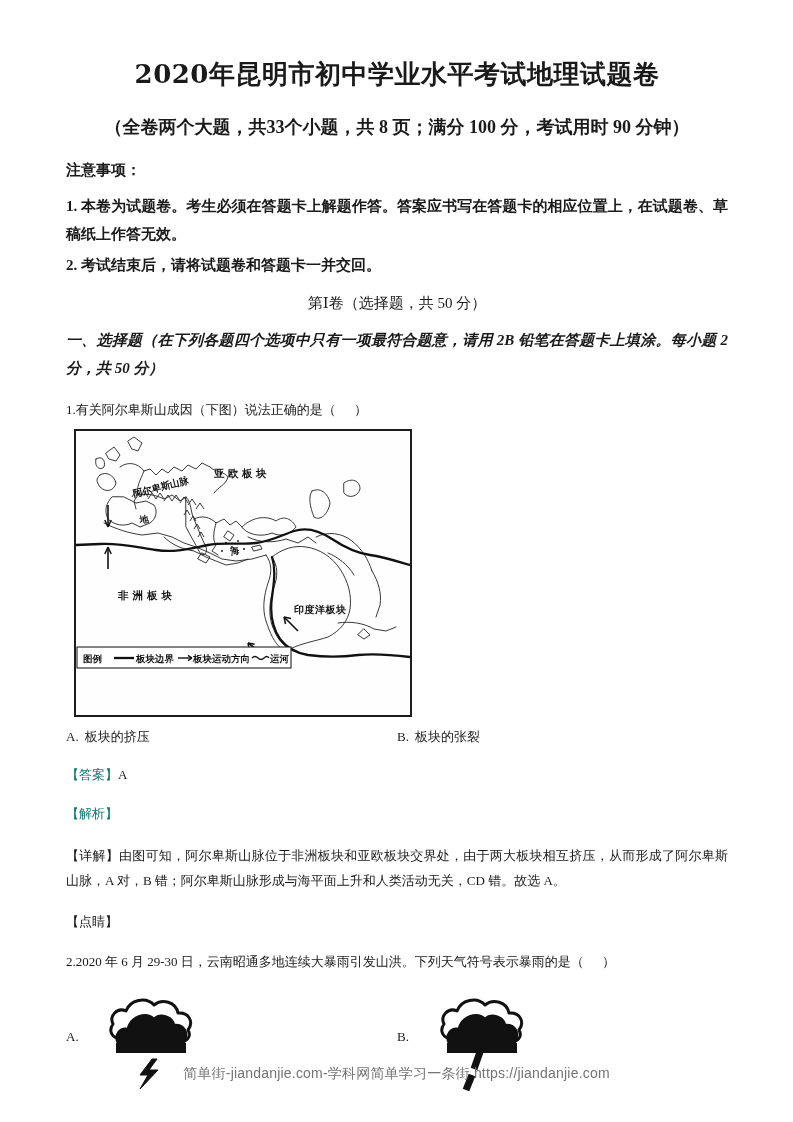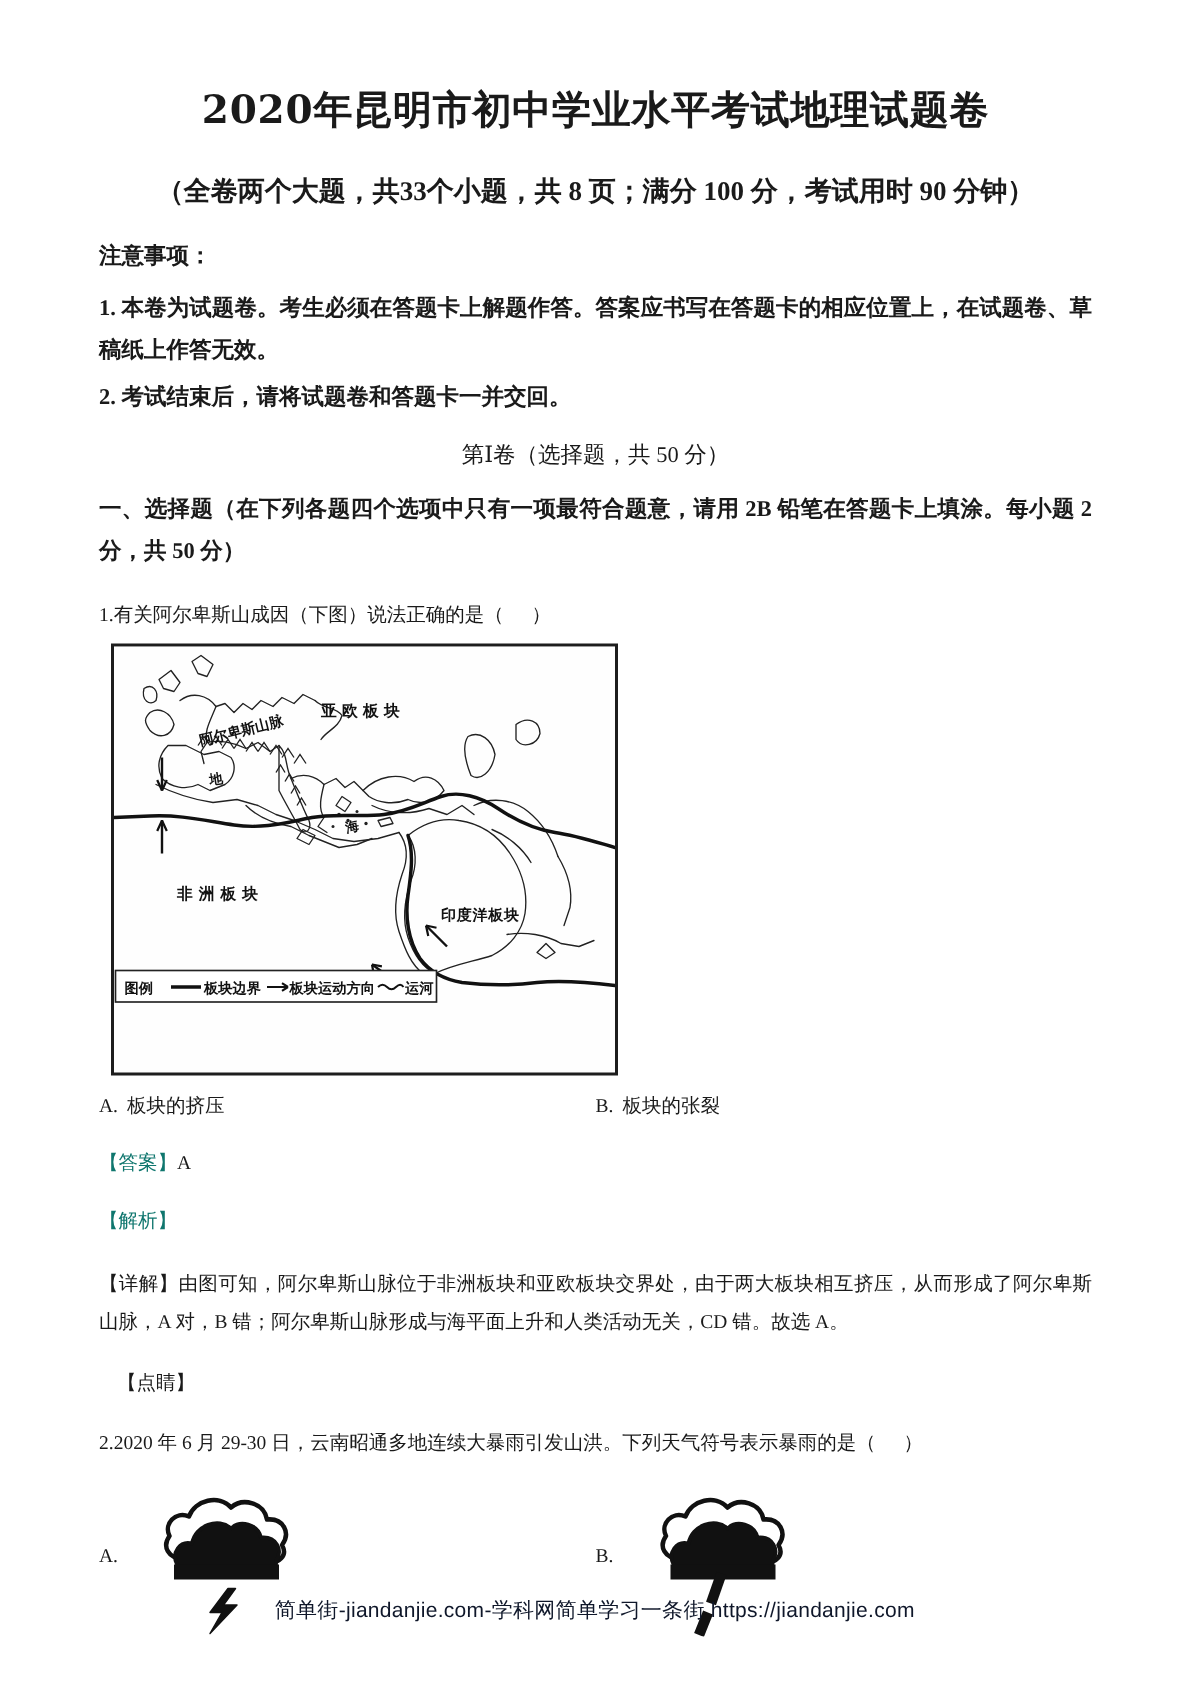--- a/index.html
+++ b/index.html
@@ -62,20 +62,21 @@
     font-size: 15px;
     font-weight: normal;
     margin: 14px 0 14px 0;
   }
   .section-lead {
     font-size: 15px;
     font-weight: bold;
     line-height: 1.85;
     margin: 0 0 10px 0;
     text-align: justify;
+    font-style: italic;
   }
   .q-stem {
     font-size: 13px;
     line-height: 1.7;
     margin: 16px 0 8px 0;
   }
   .q-stem .paren { letter-spacing: 6px; }
 
   
   .figure-wrap {
@@ -113,21 +114,21 @@
   .tag-blue { color: #0f766e; }
   .expl-line {
     font-size: 13px;
     line-height: 1.95;
     margin: 18px 0 0 0;
     text-align: justify;
   }
   .dianjing {
     font-size: 13px;
     line-height: 1.6;
-    margin: 18px 0 0 12px;
+    margin: 18px 0 0 0;
   }
 
   .q2-stem {
     font-size: 13px;
     line-height: 1.7;
     margin: 18px 0 0 0;
   }
   .q2-stem .paren { letter-spacing: 6px; }
 
   
@@ -149,21 +150,21 @@
   .sym-cell svg { display: block; }
 
   
   .footer {
     position: absolute;
     left: 0;
     top: 1065px;
     width: 793px;
     text-align: center;
     font-size: 14px;
-    color: #0f172a;
+    color: #737373;
     font-family: "Liberation Sans", "DejaVu Sans", sans-serif;
     letter-spacing: 0.2px;
   }
 </style>
 </head>
 <body>
 
 <div class="page">
   <div class="content">
 

